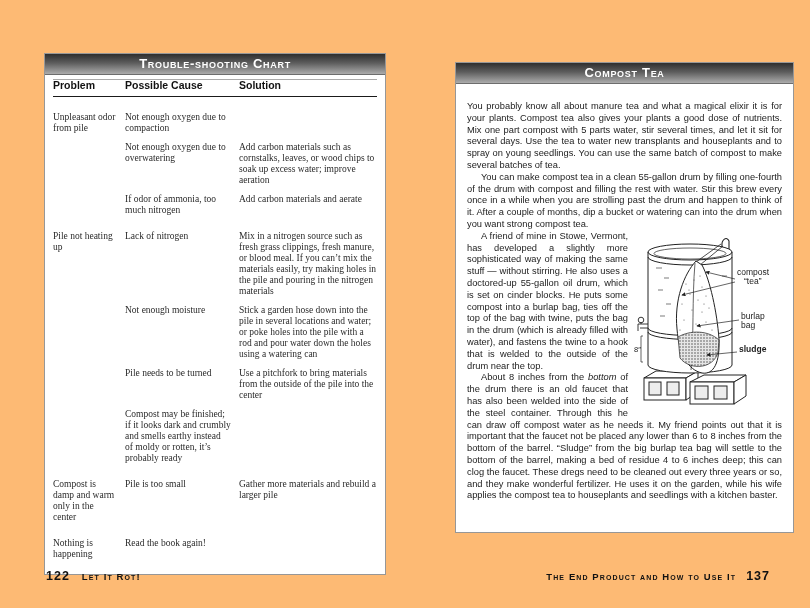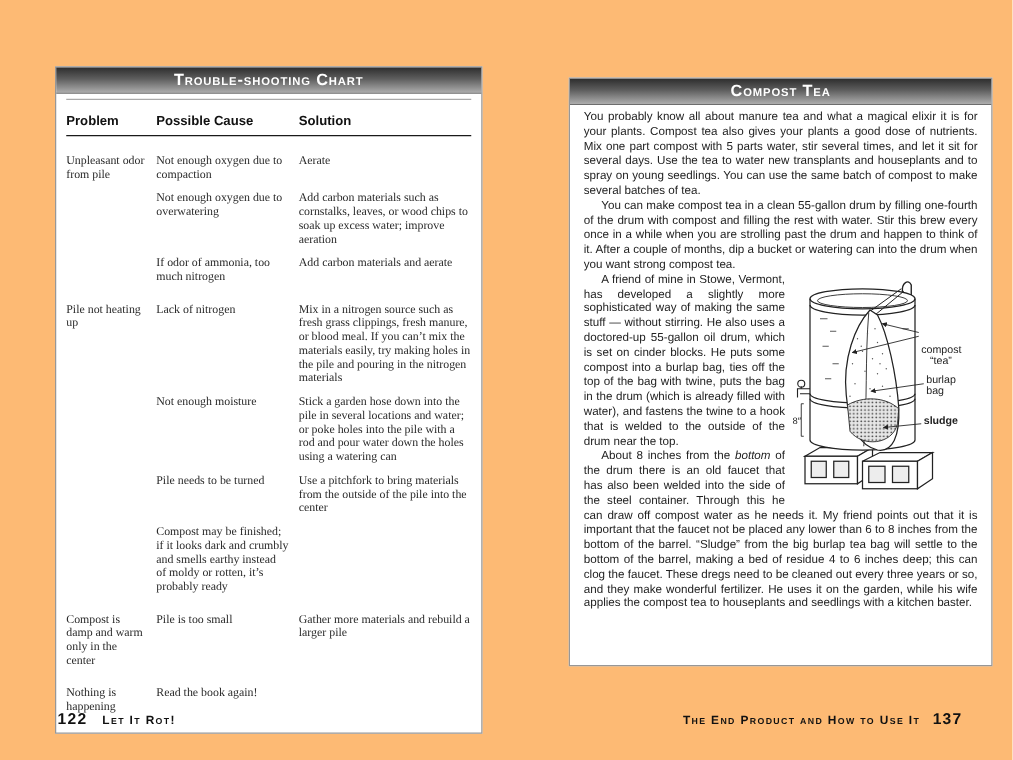--- a/index.html
+++ b/index.html
@@ -12,50 +12,50 @@
        font-variant:small-caps;font-weight:bold;font-size:13px;letter-spacing:.7px;
        line-height:19px;font-family:"Liberation Sans",sans-serif;}
 
   
   .left-box{position:absolute;left:44px;top:53px;width:342px;min-height:480px;
             border:1px solid #979797;background:#fff;box-sizing:border-box;}
   .tbl{padding:4px 8px 14px 8px;font-family:"Liberation Serif",serif;font-size:9.5px;
        line-height:11px;color:#2a2a2a;}
   .thead{display:grid;grid-template-columns:64px 106px 1fr;column-gap:8px;
          border-top:1px solid #aaa;border-bottom:1.5px solid #1a1a1a;
-         padding:12px 0 5px 0;font-family:"Liberation Sans",sans-serif;
+         padding:0 0 5px 0;font-family:"Liberation Sans",sans-serif;
          font-weight:bold;font-size:10.5px;color:#111;}
   .row{display:grid;grid-template-columns:64px 106px 1fr;column-gap:8px;margin-top:8px;}
   .row.first{margin-top:6px;}
   .row.group{margin-top:15px;}
 
   
   .footer{position:absolute;top:566px;font-weight:bold;color:#111;}
   .footer-left{left:46px;}
   .footer-right{left:455px;width:315px;text-align:right;}
   .pagenum{font-size:12.5px;letter-spacing:1px;}
   .foot-title{font-variant:small-caps;font-size:9.5px;letter-spacing:1.1px;}
   .footer-left .foot-title{margin-left:12px;}
   .footer-right .pagenum{margin-left:10px;}
 
   
   .right-box{position:absolute;left:455px;top:62px;width:339px;min-height:471px;
              border:1px solid #979797;background:#fff;box-sizing:border-box;}
-  .content{padding:4px 11px 10px 11px;font-size:9.3px;line-height:11.8px;
+  .content{padding:17px 11px 10px 11px;font-size:9.3px;line-height:11.8px;
            text-align:justify;color:#222;}
   .content p{margin:0;}
   .content p.indent{text-indent:14px;}
   .italic{font-style:italic;}
 
   
   .figure{float:right;width:148px;height:182px;margin:1px 0 2px 6px;position:relative;}
   .figure svg{position:absolute;left:0;top:0;}
   .flbl{position:absolute;font-size:8.5px;line-height:9.5px;color:#222;
         text-align:left;white-space:nowrap;}
-  .lbl-compost{left:103px;top:56px;}
+  .lbl-compost{left:103px;top:36px;}
   .lbl-compost .l2{padding-left:7px;}
   .lbl-burlap{left:107px;top:80px;}
   .lbl-sludge{left:105px;top:113px;font-weight:bold;}
   .flbl span{display:block;}
 </style>
 </head>
 <body>
 
 <div class="page">
 
@@ -64,21 +64,20 @@
     <div class="tbl">
       <div class="thead">
         <span>Problem</span>
         <span>Possible Cause</span>
         <span>Solution</span>
       </div>
 
       <div class="row first group">
         <span>Unpleasant odor from pile</span>
         <span>Not enough oxygen due to compaction</span>
-        <span>Aerate</span>
       </div>
       <div class="row">
         <span></span>
         <span>Not enough oxygen due to overwatering</span>
         <span>Add carbon materials such as cornstalks, leaves, or wood chips to soak up excess water; improve aeration</span>
       </div>
       <div class="row">
         <span></span>
         <span>If odor of ammonia, too much nitrogen</span>
         <span>Add carbon materials and aerate</span>

